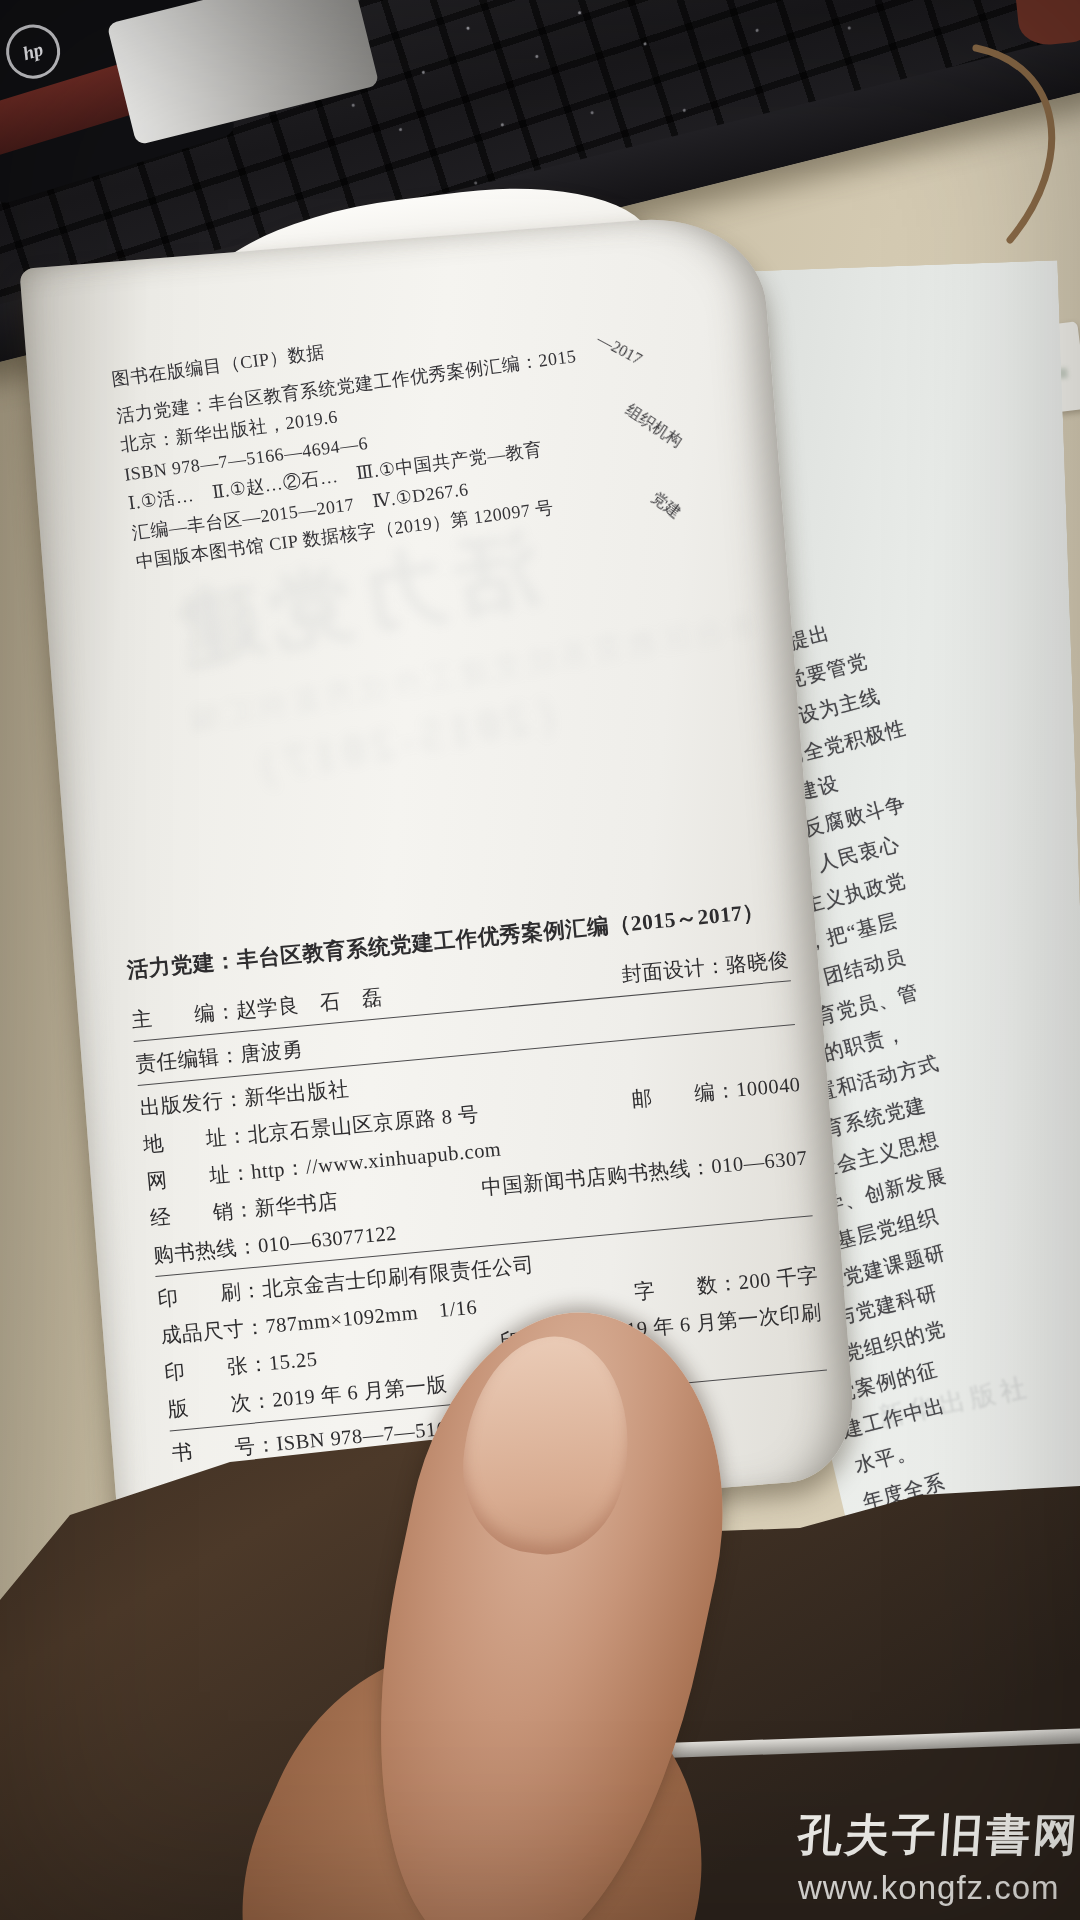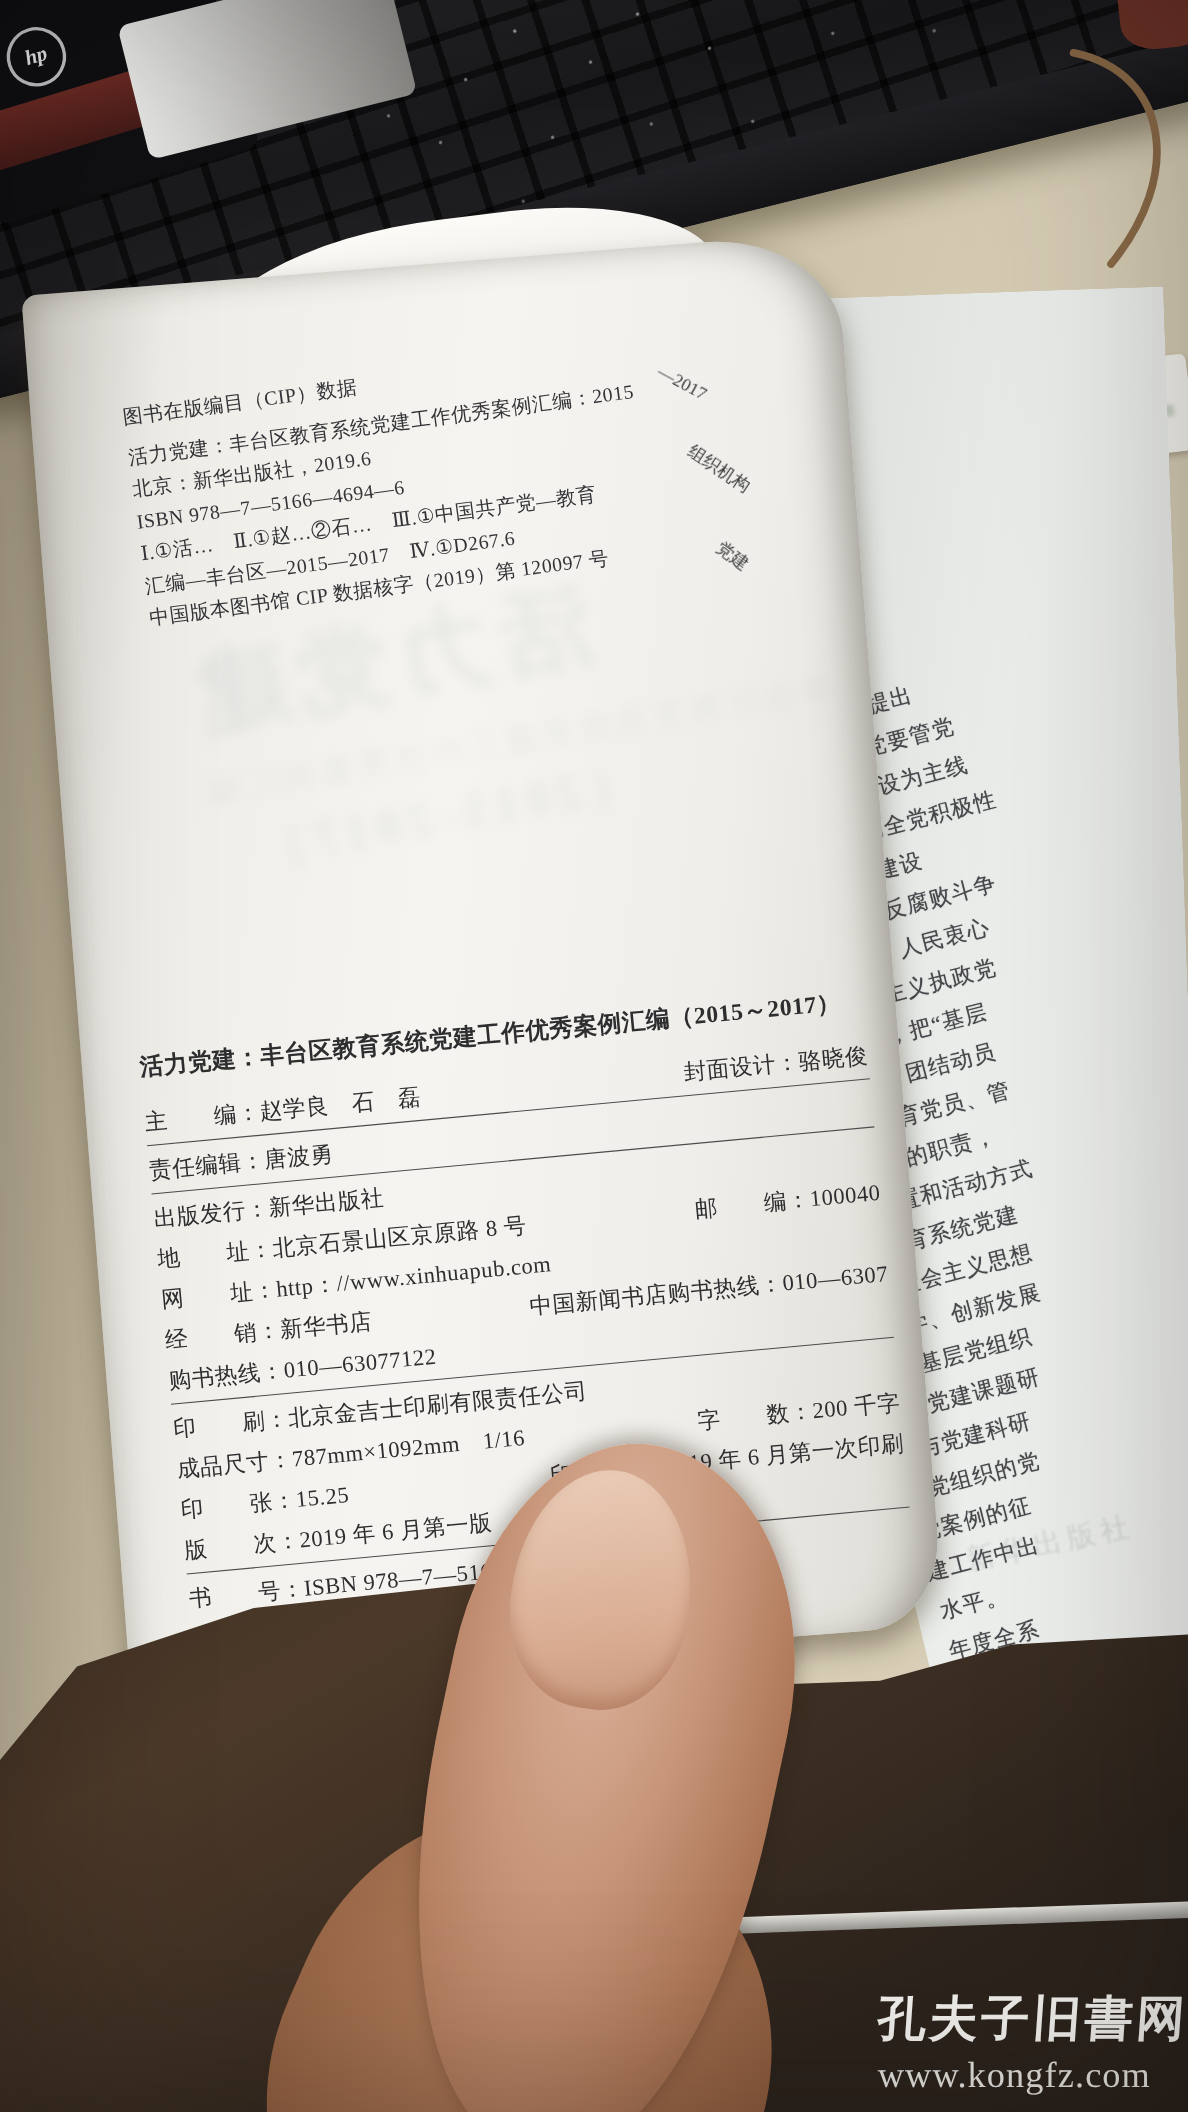--- a/index.html
+++ b/index.html
@@ -100,21 +100,21 @@
             background:radial-gradient(ellipse at 42% 22%,#dcb49c 0%,#c79579 38%,#ad7758 72%,#90603f 100%);
             box-shadow:0 -6px 18px rgba(40,25,15,.35);}
   .thumb-nail{position:absolute;left:466px;top:1336px;width:162px;height:218px;transform:rotate(8deg);
             border-radius:50% 50% 46% 46%/55% 55% 42% 42%;
             background:linear-gradient(165deg,#eccfbb,#d8ab90 70%,#c59579);
             box-shadow:inset 0 -10px 14px rgba(160,100,75,.4);}
   .watermark{position:absolute;left:798px;top:1806px;color:#f2f1ed;}
   .wm-name{font-size:44px;font-weight:700;letter-spacing:3px;transform:skewX(-4deg);
             font-family:"Liberation Serif","DejaVu Serif",serif;}
   .wm-url{font-size:33px;color:#e6e4e0;margin-top:4px;letter-spacing:1px;
-            font-family:Liberation Serif, serif;}
+            font-family:Liberation Sans, sans-serif;}
   .vignette{position:absolute;inset:0;pointer-events:none;
             box-shadow:inset 0 0 190px rgba(0,0,0,.28);}
 </style>
 </head>
 <body>
 
 <div class="canvas">
 
   <div class="desk"></div>
 

